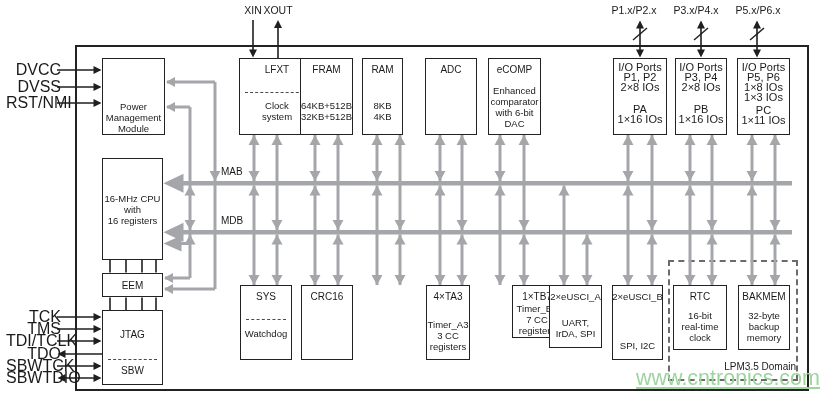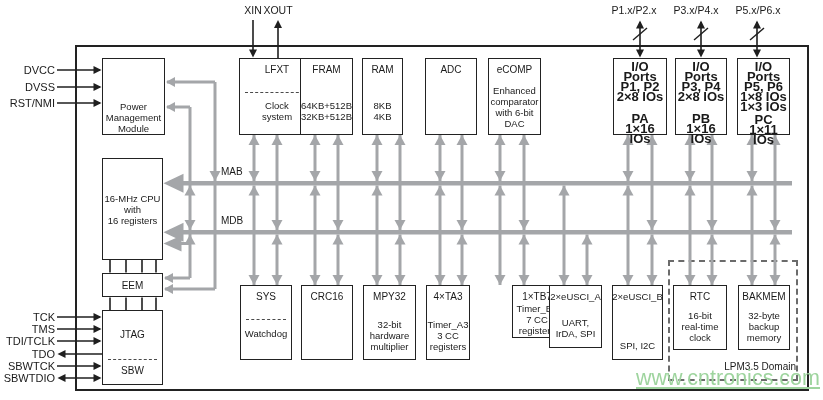--- a/index.html
+++ b/index.html
@@ -8,24 +8,24 @@
   #chip{position:absolute;left:75px;top:45px;width:734px;height:346px;
         border:2px solid #222;box-sizing:border-box;z-index:0;background:#fff;}
   #lpmbox{position:absolute;left:668px;top:260px;width:130px;height:121px;
         border:2px dashed #6b6b6b;box-sizing:border-box;z-index:0;}
   #wires{position:absolute;left:0;top:0;z-index:1;}
   .blk{position:absolute;background:#fff;border:1.6px solid #222;box-sizing:border-box;
        display:flex;flex-direction:column;align-items:center;text-align:center;z-index:2;}
   .t{font-size:10px;line-height:12px;margin-top:5px;flex:0 0 auto;}
   .bd{font-size:9.5px;line-height:11px;flex:0 0 auto;}
   .dash{position:absolute;left:5px;right:5px;border-top:1.6px dashed #4a4a4a;}
-  .pinlab{position:absolute;left:0;width:55px;text-align:right;font-size:11px;line-height:12px;z-index:3;}
+  .pinlab{position:absolute;left:6px;width:55px;text-align:right;font-size:16px;line-height:12px;z-index:3;}
   .toplab{position:absolute;top:4px;width:60px;text-align:center;font-size:10.5px;line-height:13px;z-index:3;}
   .buslab{position:absolute;font-size:10px;line-height:12px;z-index:3;}
-  .iobd{font-size:13px;line-height:10px;padding-top:3px;font-weight:bold;}
+  .iobd{font-size:11px;line-height:10px;padding-top:3px;}
   #lpmlab{position:absolute;left:670px;top:361px;width:126px;text-align:right;
           font-size:10px;z-index:3;}
   #wm{position:absolute;left:636px;top:366px;font-size:21.5px;color:#9ed49e;
       z-index:4;white-space:nowrap;text-decoration:underline;}
 </style>
 </head>
 <body>
 
 <div id="stage">
 
@@ -306,28 +306,20 @@
   </div>
 
   <div class="blk" style="left:240px;top:285px;width:52px;height:75px">
     <div class="t">SYS</div>
     <div class="dash" style="top:33px"></div>
     <div class="bd" style="margin:auto 0 20px">Watchdog</div>
   </div>
   <div class="blk" style="left:301px;top:285px;width:52px;height:75px">
     <div class="t">CRC16</div>
   </div>
-  <div class="blk" style="left:363px;top:285px;width:53px;height:75px">
-    <div class="t">MPY32</div>
-    <div class="bd" style="margin:auto 0 7px">
-      <div>32-bit</div>
-        <div>hardware</div>
-        <div>multiplier</div>
-    </div>
-  </div>
   <div class="blk" style="left:426px;top:285px;width:44px;height:75px">
     <div class="t">4×TA3</div>
     <div class="bd" style="margin:auto 8px 7px">
       <div>Timer_A3</div>
         <div>3 CC</div>
         <div>registers</div>
     </div>
   </div>
   <div class="blk" style="left:512px;top:285px;width:50px;height:53px">
     <div class="t">1×TB7</div>

